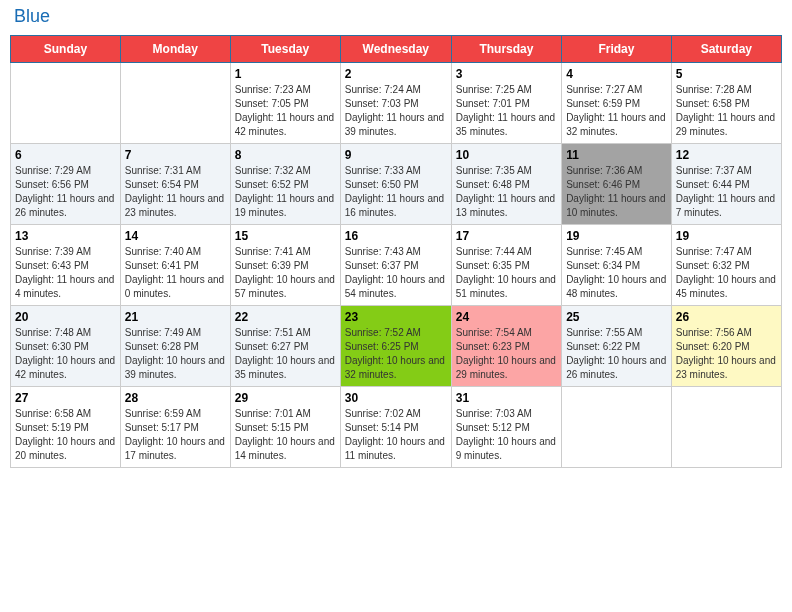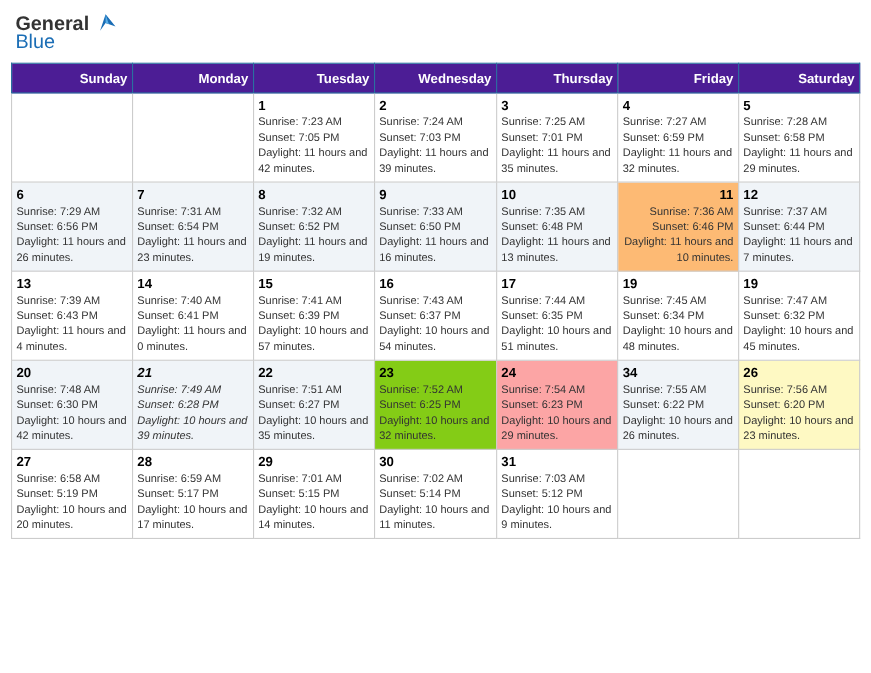--- a/index.html
+++ b/index.html
@@ -38,24 +38,24 @@
     .location-title {
       font-size: 14px;
       color: #555;
     }
     .calendar {
       width: 100%;
       border-collapse: collapse;
       font-size: 11px;
     }
     .calendar th {
-      background-color: #4c1d95;
+      background-color: #ef4444;
       color: #fff;
       padding: 6px 4px;
-      text-align: right;
+      text-align: center;
       font-size: 12px;
       font-weight: bold;
       border: 1px solid #2a6fa0;
     }
     .calendar td {
       border: 1px solid #ccc;
       vertical-align: top;
       padding: 4px;
       width: 113px;
       min-height: 80px;
@@ -77,27 +77,20 @@
     }
     .empty-cell {
       background: #f9f9f9;
     }
   </style>
 </head>
 <body>
 
 <div class="header">
   <div class="logo">
-    <div class="logo-row">
-      <span style="font-size:18px;font-weight:bold;color:#333;">General</span>
-      <svg width="22" height="22" viewBox="0 0 22 22" style="margin-left:2px;">
-        <polygon points="11,3 20,14 11,11 6,18" fill="#1a6db5"></polygon>
-        <polygon points="11,3 14,12 11,11" fill="#5ab0e8"></polygon>
-      </svg>
-    </div>
     <span style="font-size:18px;font-weight:normal;color:#1a6db5;margin-top:-4px;">Blue</span>
   </div>
   <div class="title-section">
     <div class="month-title"></div>
     <div class="location-title"></div>
   </div>
 </div>
 
 <table class="calendar">
   <thead>
@@ -150,21 +143,21 @@
           <div class="day-info">Sunrise: 7:32 AM<br>Sunset: 6:52 PM<br>Daylight: 11 hours and 19 minutes.</div>
         </td>
         <td style="background: rgb(240, 244, 248);">
           <span class="day-number">9</span>
           <div class="day-info">Sunrise: 7:33 AM<br>Sunset: 6:50 PM<br>Daylight: 11 hours and 16 minutes.</div>
         </td>
         <td style="background: rgb(240, 244, 248);">
           <span class="day-number">10</span>
           <div class="day-info">Sunrise: 7:35 AM<br>Sunset: 6:48 PM<br>Daylight: 11 hours and 13 minutes.</div>
         </td>
-        <td style="background: #fdba74; text-align: right;">
+        <td style="background: #a3a3a3;">
           <span class="day-number">11</span>
           <div class="day-info">Sunrise: 7:36 AM<br>Sunset: 6:46 PM<br>Daylight: 11 hours and 10 minutes.</div>
         </td>
         <td style="background: rgb(240, 244, 248);">
           <span class="day-number">12</span>
           <div class="day-info">Sunrise: 7:37 AM<br>Sunset: 6:44 PM<br>Daylight: 11 hours and 7 minutes.</div>
         </td>
       </tr>
       <tr>
         <td>
@@ -194,38 +187,38 @@
         <td>
           <span class="day-number">19</span>
           <div class="day-info">Sunrise: 7:47 AM<br>Sunset: 6:32 PM<br>Daylight: 10 hours and 45 minutes.</div>
         </td>
       </tr>
       <tr>
         <td style="background: rgb(240, 244, 248);">
           <span class="day-number">20</span>
           <div class="day-info">Sunrise: 7:48 AM<br>Sunset: 6:30 PM<br>Daylight: 10 hours and 42 minutes.</div>
         </td>
-        <td style="background: rgb(240, 244, 248); font-style: italic;">
+        <td style="background: rgb(240, 244, 248);">
           <span class="day-number">21</span>
           <div class="day-info">Sunrise: 7:49 AM<br>Sunset: 6:28 PM<br>Daylight: 10 hours and 39 minutes.</div>
         </td>
         <td style="background: rgb(240, 244, 248);">
           <span class="day-number">22</span>
           <div class="day-info">Sunrise: 7:51 AM<br>Sunset: 6:27 PM<br>Daylight: 10 hours and 35 minutes.</div>
         </td>
         <td style="background: #84cc16;">
           <span class="day-number">23</span>
           <div class="day-info">Sunrise: 7:52 AM<br>Sunset: 6:25 PM<br>Daylight: 10 hours and 32 minutes.</div>
         </td>
         <td style="background: #fca5a5;">
           <span class="day-number">24</span>
           <div class="day-info">Sunrise: 7:54 AM<br>Sunset: 6:23 PM<br>Daylight: 10 hours and 29 minutes.</div>
         </td>
         <td style="background: rgb(240, 244, 248);">
-          <span class="day-number">34</span>
+          <span class="day-number">25</span>
           <div class="day-info">Sunrise: 7:55 AM<br>Sunset: 6:22 PM<br>Daylight: 10 hours and 26 minutes.</div>
         </td>
         <td style="background: #fef9c3; margin-left: 32px;">
           <span class="day-number">26</span>
           <div class="day-info">Sunrise: 7:56 AM<br>Sunset: 6:20 PM<br>Daylight: 10 hours and 23 minutes.</div>
         </td>
       </tr>
       <tr>
         <td>
           <span class="day-number">27</span>

